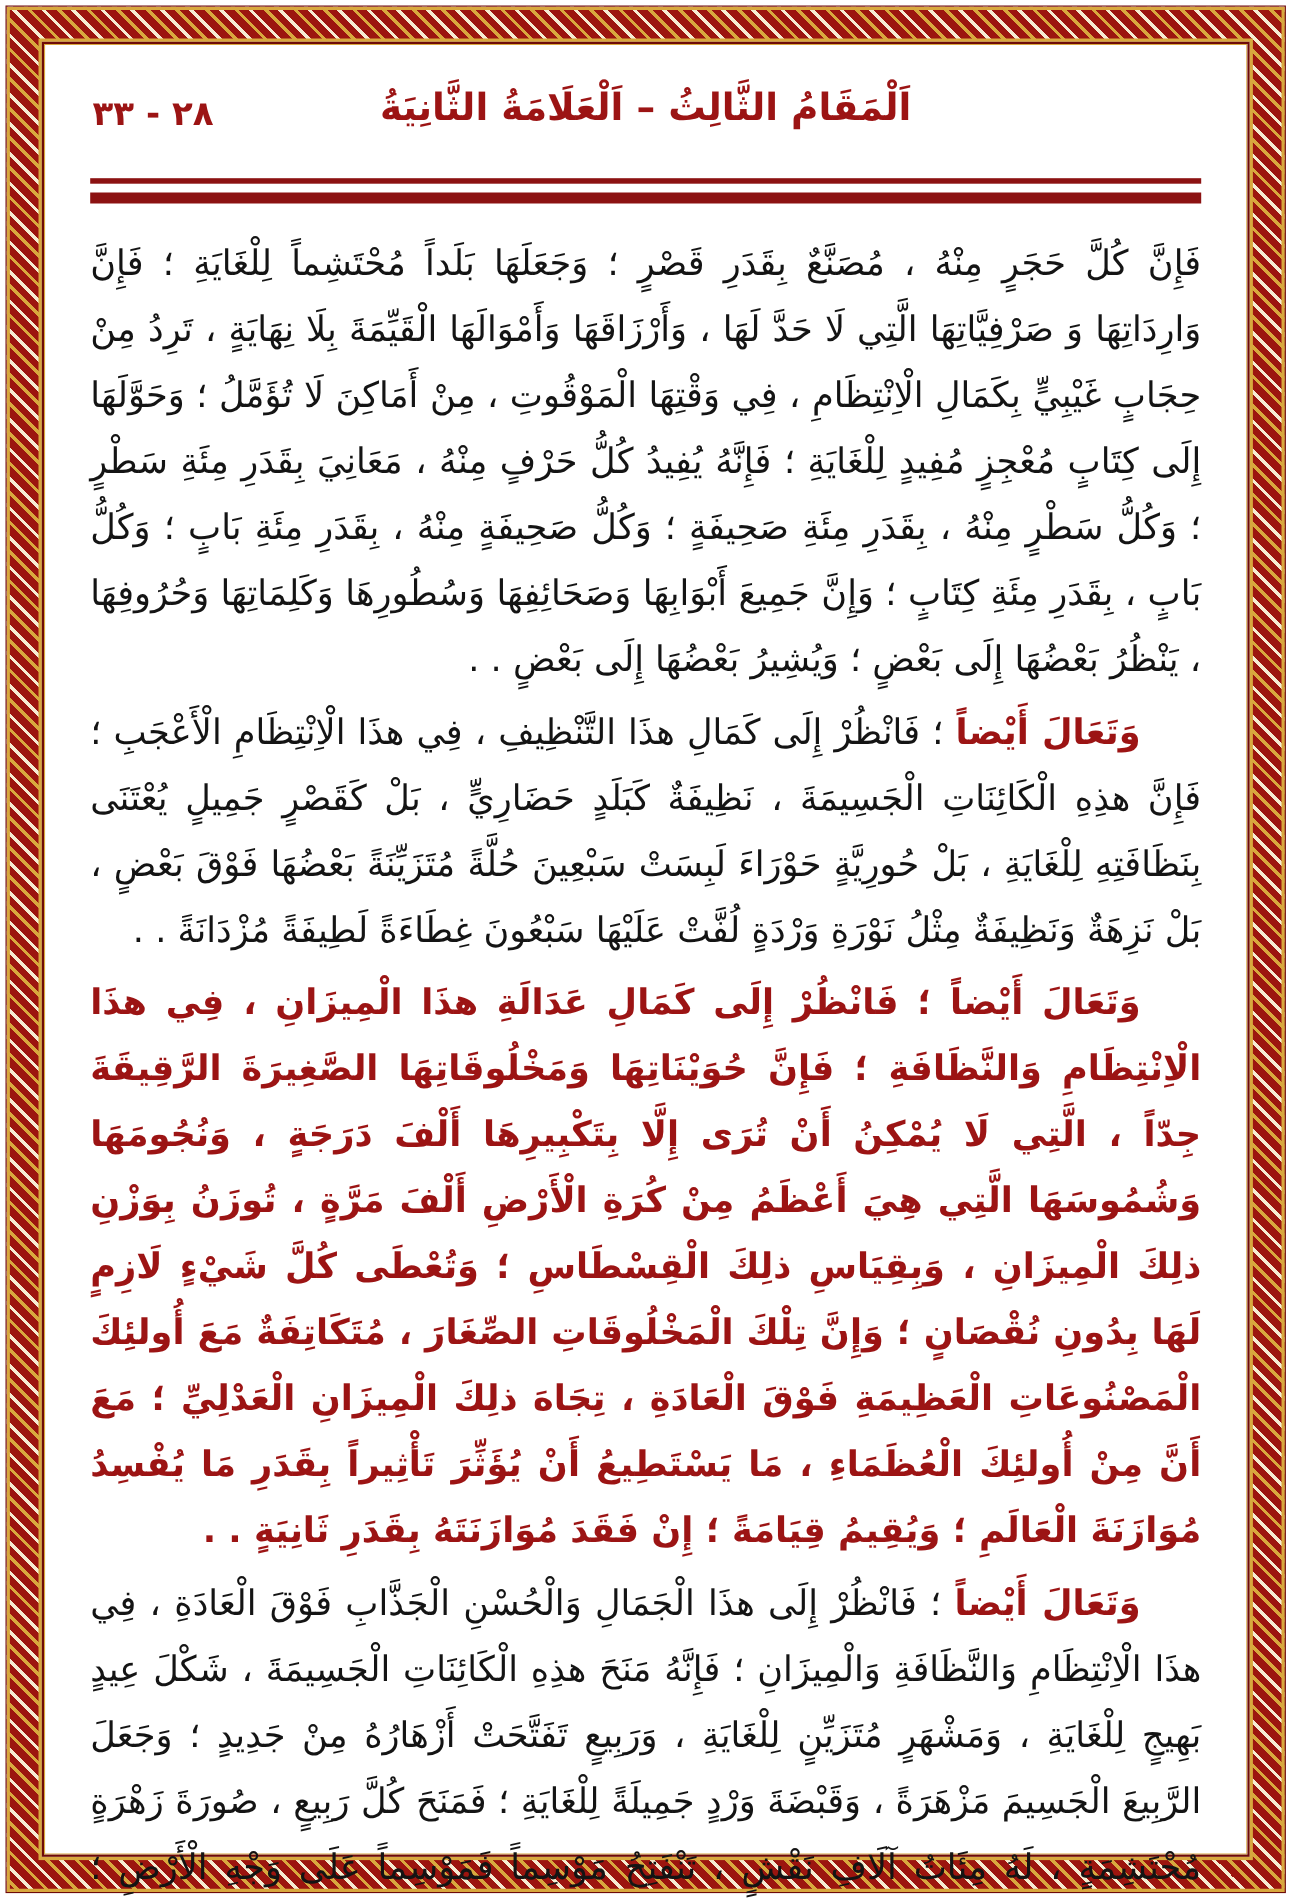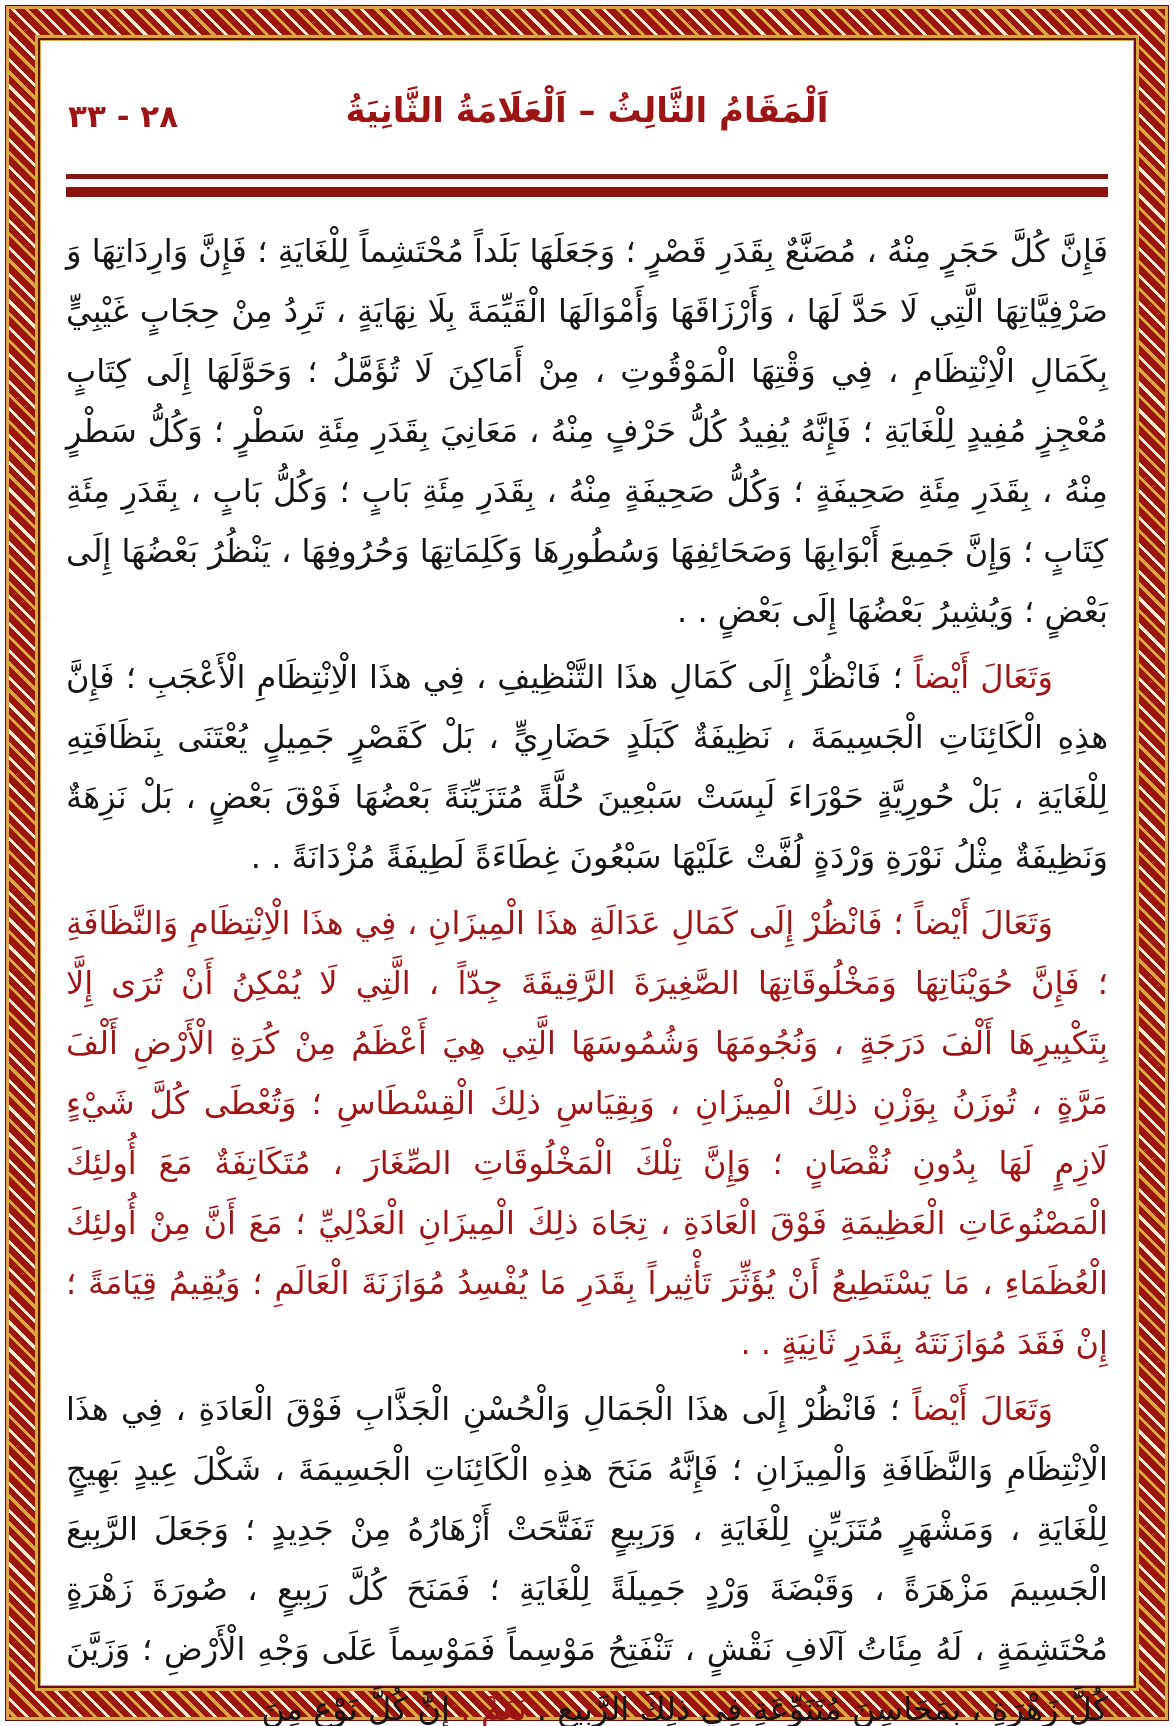--- a/index.html
+++ b/index.html
@@ -31,31 +31,31 @@
         var(--border-red) 10px 16px,
         var(--border-cream) 16px 19px);
   }
   .inner{
     position:absolute;inset:38px;
     background:#ffffff;
     border:2px solid var(--border-dark);
     box-shadow:0 0 0 3px var(--border-gold), inset 0 0 0 1px var(--border-gold);
   }
   
-  .content{position:absolute;inset:38px 38px;padding:14px 28px 0;box-sizing:border-box;}
+  .content{position:absolute;inset:38px 38px;padding:14px 44px 0;box-sizing:border-box;}
   header{position:relative;height:96px;}
   .page-number{
     position:absolute;left:2px;top:34px;
     direction:rtl;
     color:var(--accent);
     font-size:31px;font-weight:bold;
     letter-spacing:2px;
   }
   .page-title{
-    margin:12px;padding-top:26px;
+    margin:0;padding-top:26px;
     text-align:center;direction:rtl;
     color:var(--accent);
     font-size:34px;font-weight:bold;
   }
   .header-rule{
     margin-top:14px;
     border-top:5px solid #8c1212;
     border-bottom:10px solid #8c1212;
     height:8px;
   }
@@ -65,21 +65,21 @@
     direction:rtl;
     text-align:justify;
     text-justify:inter-word;
     color:var(--body-black);
     font-size:32px;
     line-height:60px;
   }
   .para{margin:0 0 6px;}
   .para.indent{text-indent:55px;}
   .seg{color:var(--body-black);}
-  .seg.red{color:var(--accent);font-weight:normal;}
+  .seg.red{color:var(--accent);font-weight:bold;}
 </style>
 </head>
 <body>
 
 <div class="page">
   <div class="frame"></div>
   <div class="inner"></div>
   <div class="content">
     <header>
       <div class="page-number">٢٨ - ٣٣</div>

